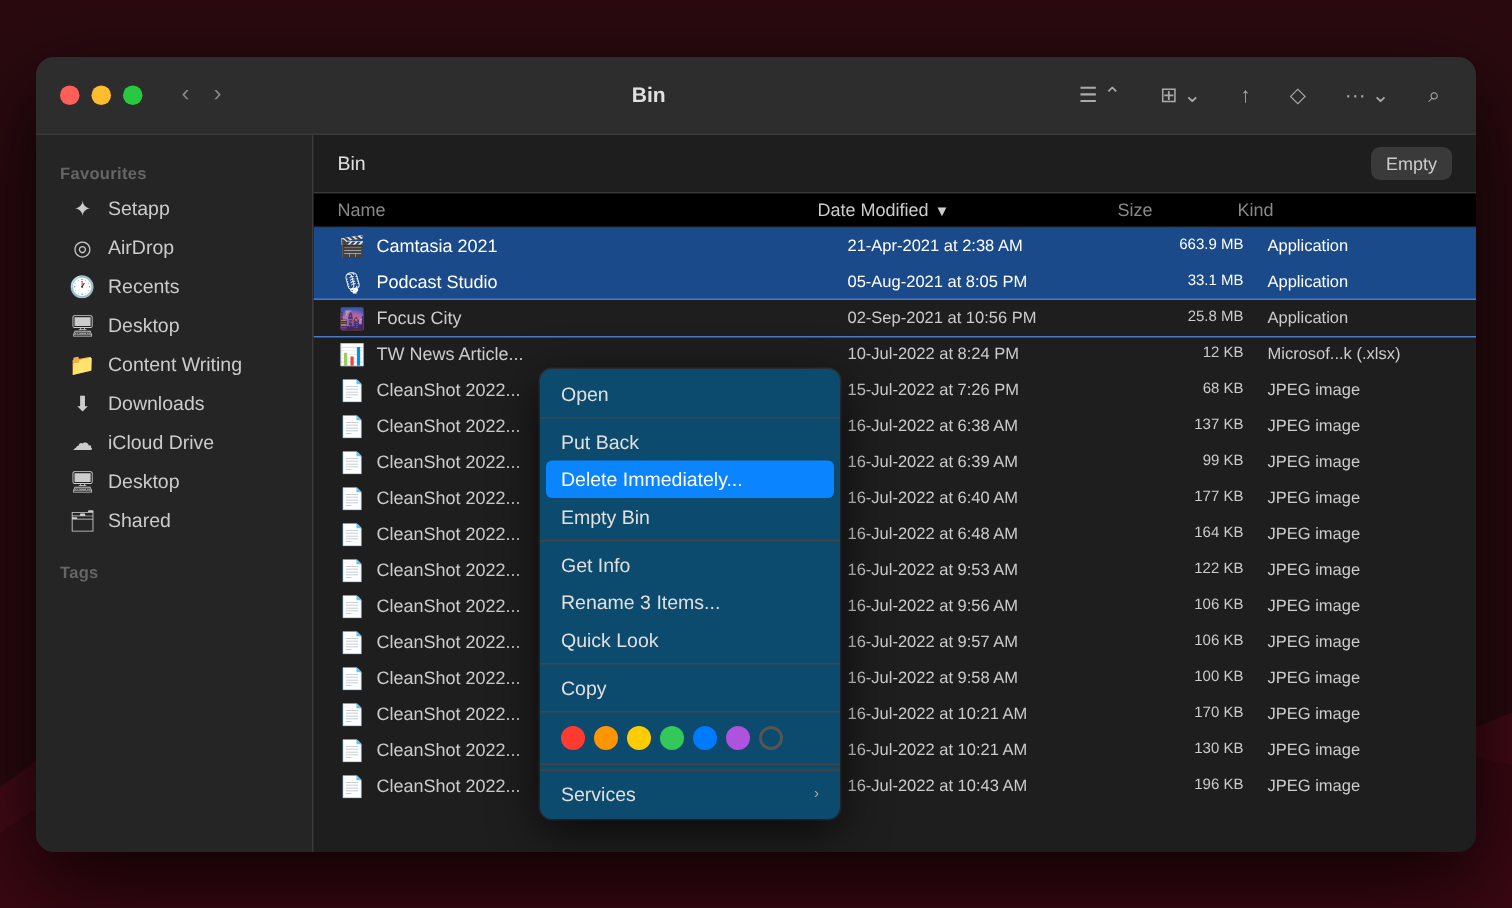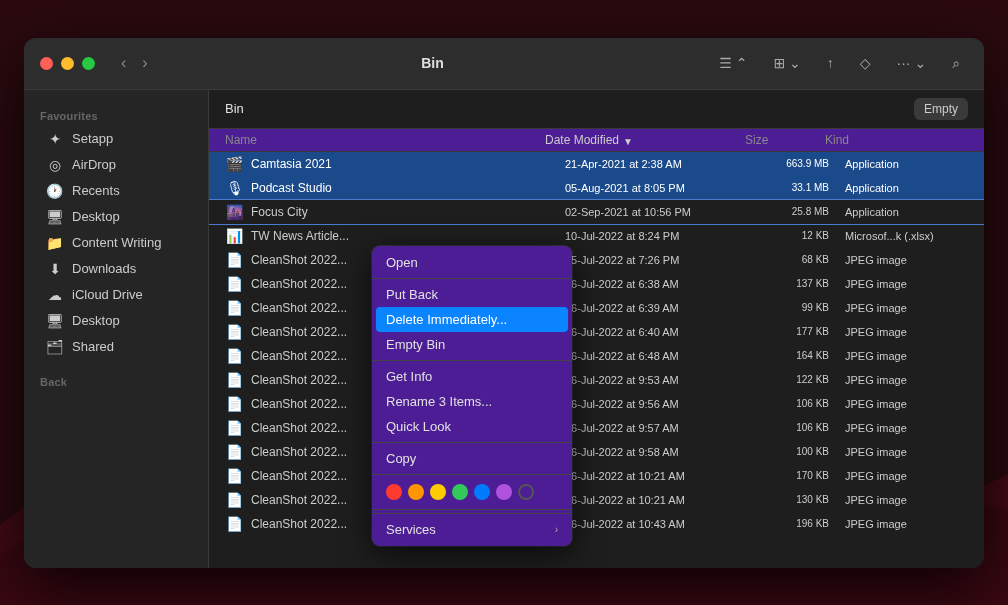--- a/index.html
+++ b/index.html
@@ -166,21 +166,21 @@
     }
     .bin-label {
       color: #e0e0e0;
       font-size: 13px;
       font-weight: 500;
     }
     .column-headers {
       display: flex;
       align-items: center;
       padding: 4px 16px;
-      background: #4c1d95;
+      background: #000000;
       border-bottom: 1px solid #3a3a3a;
       font-size: 12px;
       color: #888;
     }
     .col-name { flex: 0 0 320px; display: flex; align-items: center; gap: 4px; }
     .col-date { flex: 0 0 200px; display: flex; align-items: flex-end; gap: 4px; color: #ccc; }
     .col-size { flex: 0 0 80px; }
     .col-kind { flex: 1; }
     .sort-arrow { font-size: 10px; }
     .file-list {
@@ -205,23 +205,23 @@
     .file-icon { font-size: 14px; margin-right: 6px; width: 20px; text-align: center; }
     .file-name { flex: 0 0 290px; overflow: hidden; text-overflow: ellipsis; white-space: nowrap; }
     .file-date { flex: 0 0 200px; font-size: 11px; margin-left: 24px; }
     .file-size { flex: 0 0 80px; font-size: 10px; text-align: right; padding-right: 16px; }
     .file-kind { flex: 1; font-size: 11px; }
 
     
     .context-menu {
       position: absolute;
       top: 208px;
-      left: 348px;
+      left: 336px;
       width: 200px;
-      background: #4c1d95;
+      background: #0c4a6e;
       border-radius: 8px;
       box-shadow: 0 8px 32px rgba(0,0,0,0.7), 0 0 0 1px rgba(255,255,255,0.1);
       z-index: 100;
       padding: 4px 0;
       font-size: 13px;
     }
     .ctx-item {
       padding: 5px 14px;
       cursor: pointer;
       color: #e0e0e0;
@@ -324,21 +324,21 @@
       </div>
       <div class="sidebar-item">
         <span class="sidebar-icon">🖥</span>
         <span>Desktop</span>
       </div>
       <div class="sidebar-item">
         <span class="sidebar-icon">🗂</span>
         <span>Shared</span>
       </div>
 
-      <div class="sidebar-section-title" style="margin-top:8px;">Back</div>
+      <div class="sidebar-section-title" style="margin-top:8px;">Tags</div>
     </div>
 
     <div class="file-area">
 
       <div class="file-area-header">
         <span class="bin-label">Bin</span>
         <button class="empty-btn">Empty</button>
       </div>
 
       <div class="column-headers">

